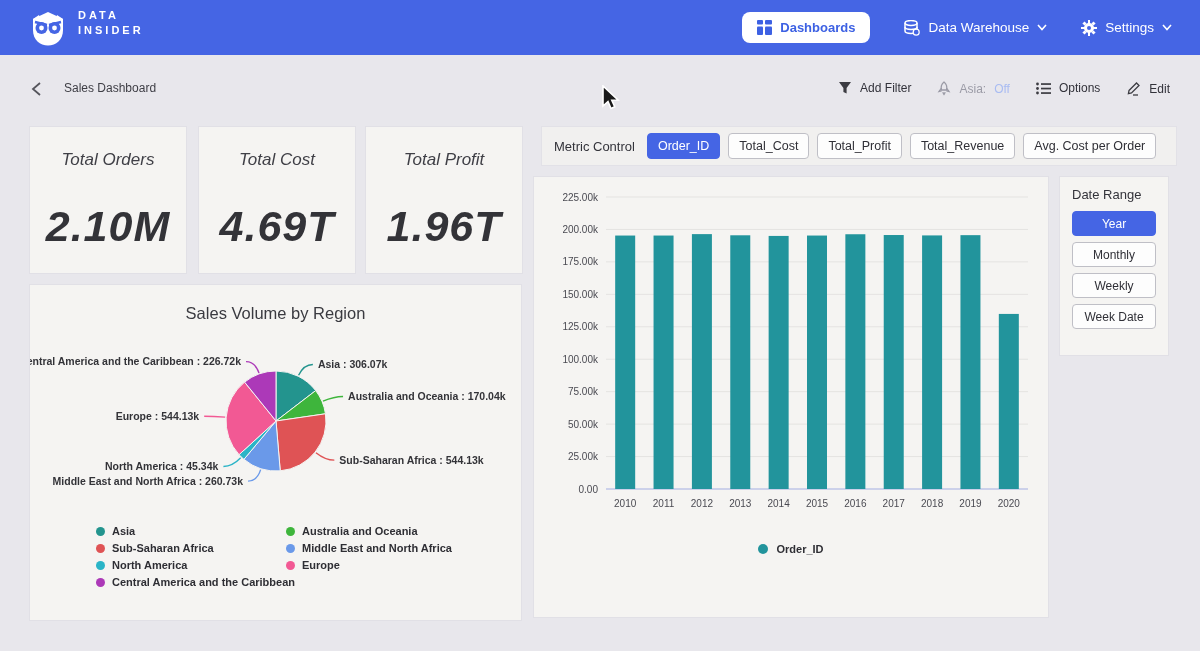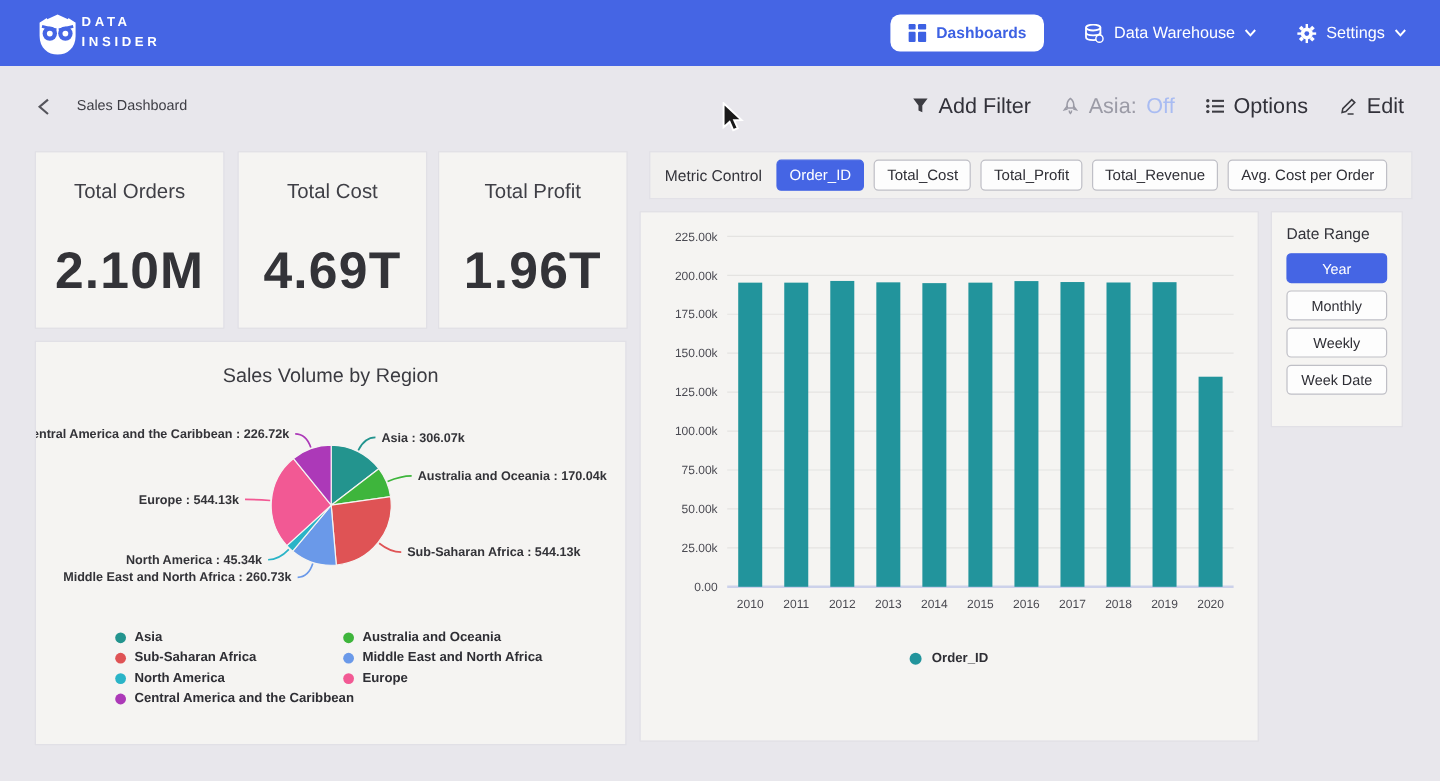--- a/index.html
+++ b/index.html
@@ -2,42 +2,42 @@
 <html><head>
 <meta charset="utf-8">
 <style>
   * { margin:0; padding:0; box-sizing:border-box; }
   html,body { width:1200px; height:651px; overflow:hidden; }
   body { font-family:"Liberation Sans", sans-serif; background:#e8e7ec; position:relative; }
 
   
   .navbar { position:absolute; left:0; top:0; width:1200px; height:55px; background:#4565e4;
             display:flex; align-items:center; justify-content:space-between; padding:0 28px; }
-  .brand { display:flex; align-items:center; cursor:pointer; }
+  .brand { display:flex; gap:10px; cursor:pointer; }
   .brand-text { color:#fff; font-size:11px; font-weight:bold; letter-spacing:3px; line-height:1.45; }
   .nav-right { display:flex; align-items:center; gap:34px; }
   .nav-pill { display:flex; align-items:center; gap:8px; background:#fff; color:#3d61e3;
               border:none; border-radius:8px; padding:8px 15px; font-size:13px; font-weight:bold;
               font-family:"Liberation Sans",sans-serif; cursor:pointer; }
   .nav-item { display:flex; align-items:center; gap:8px; color:#fff; font-size:13.5px; cursor:pointer; }
 
   
   .page-header { position:absolute; left:0; top:55px; width:1200px; height:66px;
                  display:flex; align-items:center; padding:0 30px; }
   .back-btn { background:none; border:none; cursor:pointer; padding:4px 6px 0 0; }
   .page-title { font-size:12px; font-weight:normal; color:#3e3e45; margin-left:14px; }
   .header-actions { margin-left:auto; display:flex; align-items:center; gap:26px; }
-  .h-action { display:flex; align-items:center; gap:8px; font-size:18px; color:#32323a; cursor:pointer; }
+  .h-action { display:flex; align-items:flex-end; gap:8px; font-size:12px; color:#32323a; cursor:pointer; }
   .h-action .muted { color:#9b9ba6; }
   .h-action .boost-off { color:#a9bcf2; }
 
   
   .card { position:absolute; background:#f5f4f2; box-shadow:0 0 0 1px rgba(120,120,140,0.06); }
   .kpi { width:156px; height:146px; top:127px; display:flex; flex-direction:column;
-         align-items:center; justify-content:center; gap:32px; }
+         align-items:center; justify-content:center; gap:32px;font-style:italic; }
   .kpi-label { font-size:17px; color:#3f3f46; }
   .kpi-value { font-size:43px; font-weight:bold; color:#333338; letter-spacing:1px; }
 
   .metric-bar { left:542px; top:127px; width:634px; height:38px; background:#f1f0ef;
                 display:flex; align-items:center; padding:0 12px; gap:10px;
                 box-shadow:0 0 0 1px rgba(120,120,140,0.05); position:absolute; }
   .metric-label { font-size:13px; color:#33333a; margin-right:2px; }
   .chip { font-family:"Liberation Sans",sans-serif; font-size:12.5px; color:#2f2f36;
           background:#fdfdfd; border:1px solid #bfbfc6; border-radius:4px; height:26px;
           padding:0 10px; cursor:pointer; }

